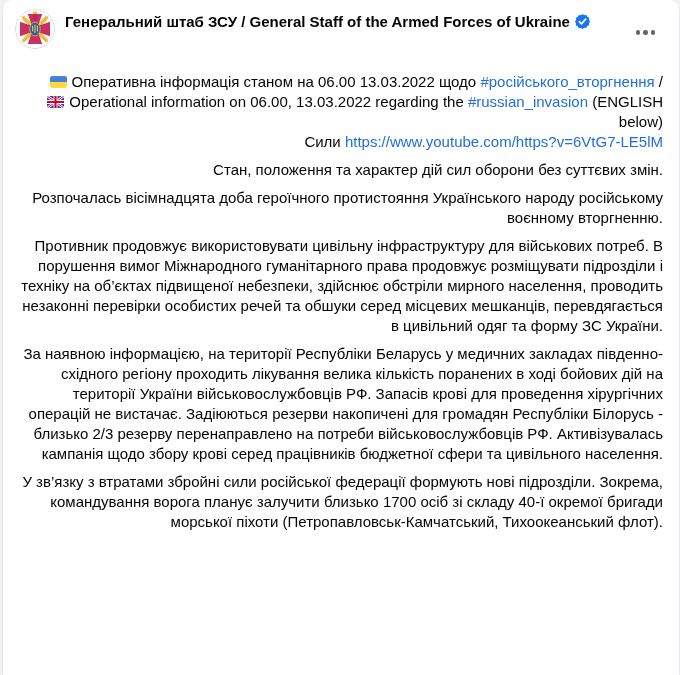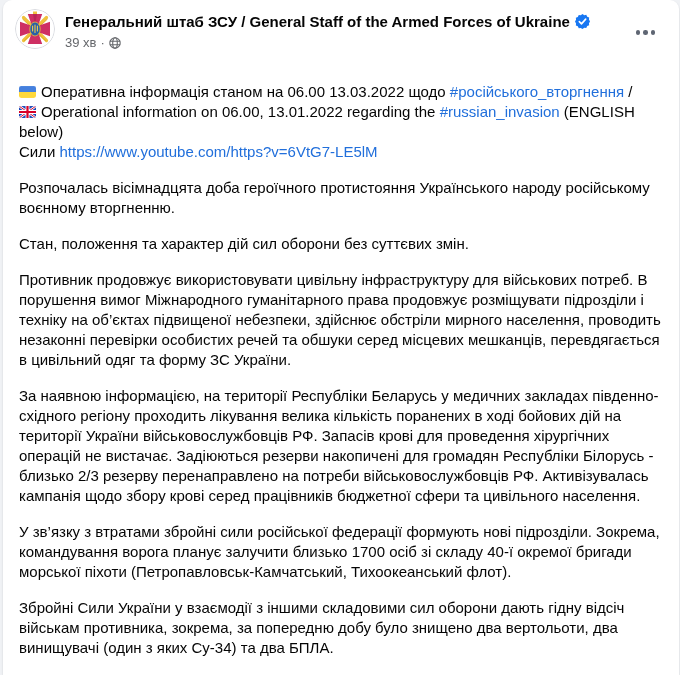--- a/index.html
+++ b/index.html
@@ -65,21 +65,21 @@
     background: #5f6673;
     display: block;
   }
   
   .content {
     padding: 15px 16px 0 16px;
     font-size: 15px;
     line-height: 20px;
     color: #050505;
   }
-  .content p { margin: 16px 0 8px 0; }
+  .content p { margin: 8px 0 8px 0; text-align: right; }
   .inline-link {
     color: #216FDB;
     text-decoration: none;
     cursor: pointer;
     word-break: break-word;
   }
   .flag {
     display: inline-block;
     width: 17px; height: 12px;
     vertical-align: -1px;
@@ -127,30 +127,20 @@
     </svg>
 
     <div class="header-meta">
       <div class="title-row">
         <span class="page-title">Генеральний штаб ЗСУ / General Staff of the Armed Forces of Ukraine</span>
         <svg class="verified" viewBox="0 0 16 16" aria-hidden="true">
           <path fill="#1877F2" d="M8 0l1.9 1.2L12 .9l1 2 2.1.8-.2 2.2L16 8l-1.1 1.9.2 2.2-2.1.8-1 2-2.1-.3L8 16l-1.9-1.2-2.1.3-1-2-2.1-.8.2-2.2L0 8l1.1-1.9-.2-2.2 2.1-.8 1-2 2.1.3z"></path>
           <path fill="none" stroke="#ffffff" stroke-width="1.7" stroke-linecap="round" stroke-linejoin="round" d="M4.6 8.2l2.3 2.3 4.5-5"></path>
         </svg>
       </div>
-      <div class="sub-row">
-        <span>39 хв</span>
-        <span class="dot-sep">·</span>
-        <svg class="globe" width="12" height="12" viewBox="0 0 12 12" aria-hidden="true">
-          <circle cx="6" cy="6" r="5.2" fill="none" stroke="#65676B" stroke-width="1.1"></circle>
-          <ellipse cx="6" cy="6" rx="2.3" ry="5.2" fill="none" stroke="#65676B" stroke-width="1.1"></ellipse>
-          <line x1="0.8" y1="4.2" x2="11.2" y2="4.2" stroke="#65676B" stroke-width="1.1"></line>
-          <line x1="0.8" y1="7.8" x2="11.2" y2="7.8" stroke="#65676B" stroke-width="1.1"></line>
-        </svg>
-      </div>
     </div>
 
     <div class="more-btn">
       <i></i>
         <i></i>
         <i></i>
     </div>
   </div>
 
   <div class="content">
@@ -174,26 +164,25 @@
                 <rect width="20" height="14" rx="2.5"></rect>
               </clipPath>
             </defs>
         <g clip-path="url(#rcb)">
           <rect width="20" height="14" fill="#1A47B8"></rect>
           <path d="M0,0 L20,14 M20,0 L0,14" stroke="#ffffff" stroke-width="3"></path>
           <path d="M0,0 L20,14 M20,0 L0,14" stroke="#D80027" stroke-width="1.1"></path>
           <path d="M10,0 V14 M0,7 H20" stroke="#ffffff" stroke-width="4.6"></path>
           <path d="M10,0 V14 M0,7 H20" stroke="#D80027" stroke-width="2.6"></path>
         </g>
-      </svg></span><span>Operational information on 06.00, 13.01.2022 regarding the </span><a class="inline-link">#russian_invasion</a><span> (ENGLISH below)</span>
+      </svg></span><span>Operational information on 06.00, 13.03.2022 regarding the </span><a class="inline-link">#russian_invasion</a><span> (ENGLISH below)</span>
       <br>
       <span>Сили </span><a class="inline-link">https://www.youtube.com/https?v=6VtG7-LE5lM</a>
     </p>
 
+    <p>Стан, положення та характер дій сил оборони без суттєвих змін.</p>
     <p>Розпочалась вісімнадцята доба героїчного протистояння Українського народу російському воєнному вторгненню.</p>
-    <p>Стан, положення та характер дій сил оборони без суттєвих змін.</p>
     <p>Противник продовжує використовувати цивільну інфраструктуру для військових потреб. В порушення вимог Міжнародного гуманітарного права продовжує розміщувати підрозділи і техніку на об’єктах підвищеної небезпеки, здійснює обстріли мирного населення, проводить незаконні перевірки особистих речей та обшуки серед місцевих мешканців, перевдягається в цивільний одяг та форму ЗС України.</p>
     <p>За наявною інформацією, на території Республіки Беларусь у медичних закладах південно-східного регіону проходить лікування велика кількість поранених в ході бойових дій на території України військовослужбовців РФ. Запасів крові для проведення хірургічних операцій не вистачає. Задіюються резерви накопичені для громадян Республіки Білорусь - близько 2/3 резерву перенаправлено на потреби військовослужбовців РФ. Активізувалась кампанія щодо збору крові серед працівників бюджетної сфери та цивільного населення.</p>
     <p>У зв’язку з втратами збройні сили російської федерації формують нові підрозділи. Зокрема, командування ворога планує залучити близько 1700 осіб зі складу 40-ї окремої бригади морської піхоти (Петропавловськ-Камчатський, Тихоокеанський флот).</p>
-    <p>Збройні Сили України у взаємодії з іншими складовими сил оборони дають гідну відсіч військам противника, зокрема, за попередню добу було знищено два вертольоти, два винищувачі (один з яких Су-34) та два БПЛА.</p>
 
   </div>
 </div>
 
 </body></html>

